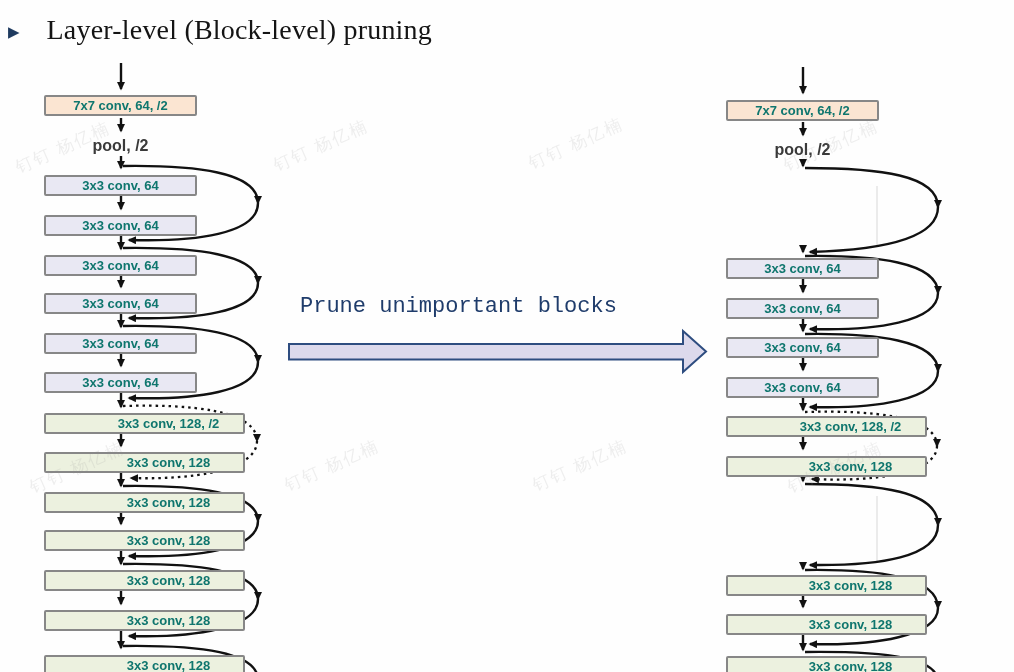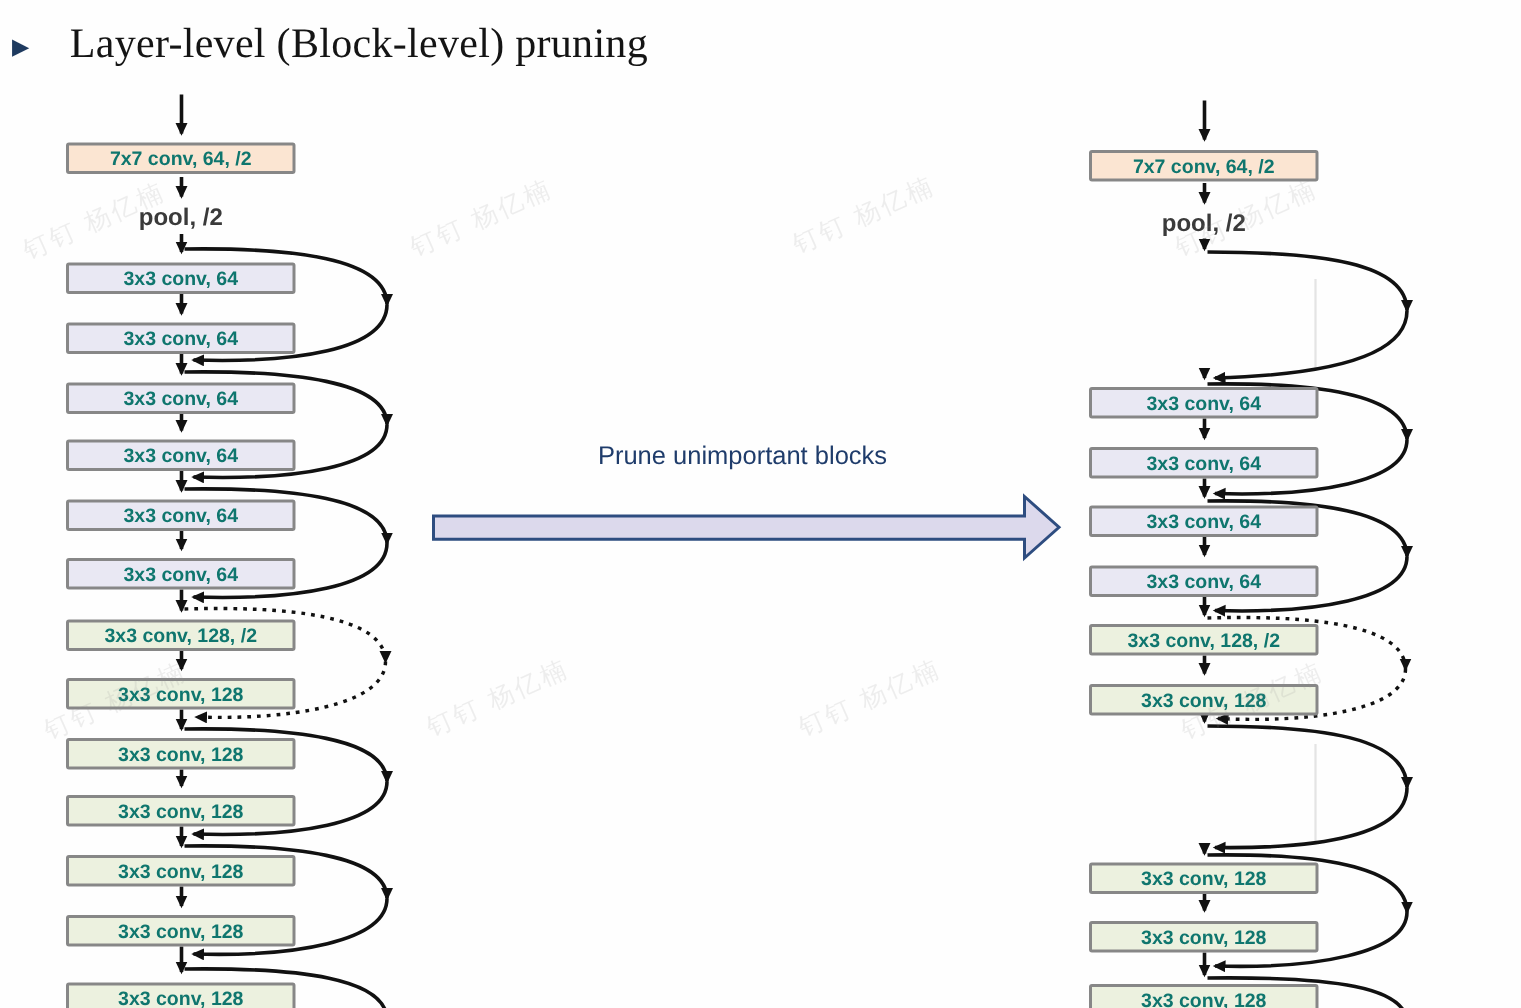--- a/index.html
+++ b/index.html
@@ -6,32 +6,32 @@
   .stage{
     position:relative;width:1014px;height:672px;background:#fefefe;
     overflow:hidden;font-family:"Liberation Sans",sans-serif;
   }
   
   .title-row{position:absolute;left:8px;top:14px;display:flex;align-items:center;z-index:4;}
   .bullet{color:var(--bullet-navy,#1e3a5f);font-size:15px;line-height:1;margin-right:27px;transform:translateY(1px);}
   .title{font-family:Liberation Serif, serif;font-size:28px;color:#141414;letter-spacing:.2px;}
   
   .transition{
-    position:absolute;left:300px;top:294px;width:390px;text-align:center;z-index:4;
-    font-family:Liberation Sans, sans-serif;font-size:17px;color:var(--accent-navy,#1f3c6b);
+    position:absolute;left:300px;top:294px;width:390px;text-align:left;z-index:4;
+    font-family:Liberation Mono, monospace;font-size:22px;color:var(--accent-navy,#1f3c6b);
   }
   
   .box{
     position:absolute;width:149px;height:17px;border:2px solid var(--box-border,#878787);
     border-radius:2px;display:flex;align-items:center;justify-content:center;
     font-weight:bold;font-size:13px;color:#0f766e;z-index:2;
   }
   .peach{background:var(--conv7-fill,#fbe5d2);}
   .lav{background:var(--conv3-64-fill,#e9e8f3);}
-  .green{background:var(--conv3-128-fill,#ecf1df);}
+  .green{background:var(--conv3-128-fill,#ecf1df);padding-left:48px;}
   .plain{
     position:absolute;width:153px;height:17px;display:flex;align-items:center;justify-content:center;
     font-weight:bold;font-size:16px;color:#3a3a3a;z-index:2;background:none;border:none;
   }
   .overlay{position:absolute;left:0;top:0;z-index:1;}
   
   .wm{
     position:absolute;z-index:3;color:#8f8f8f;opacity:.14;font-size:17px;letter-spacing:2px;
     white-space:nowrap;transform:rotate(-24deg);pointer-events:none;
   }

